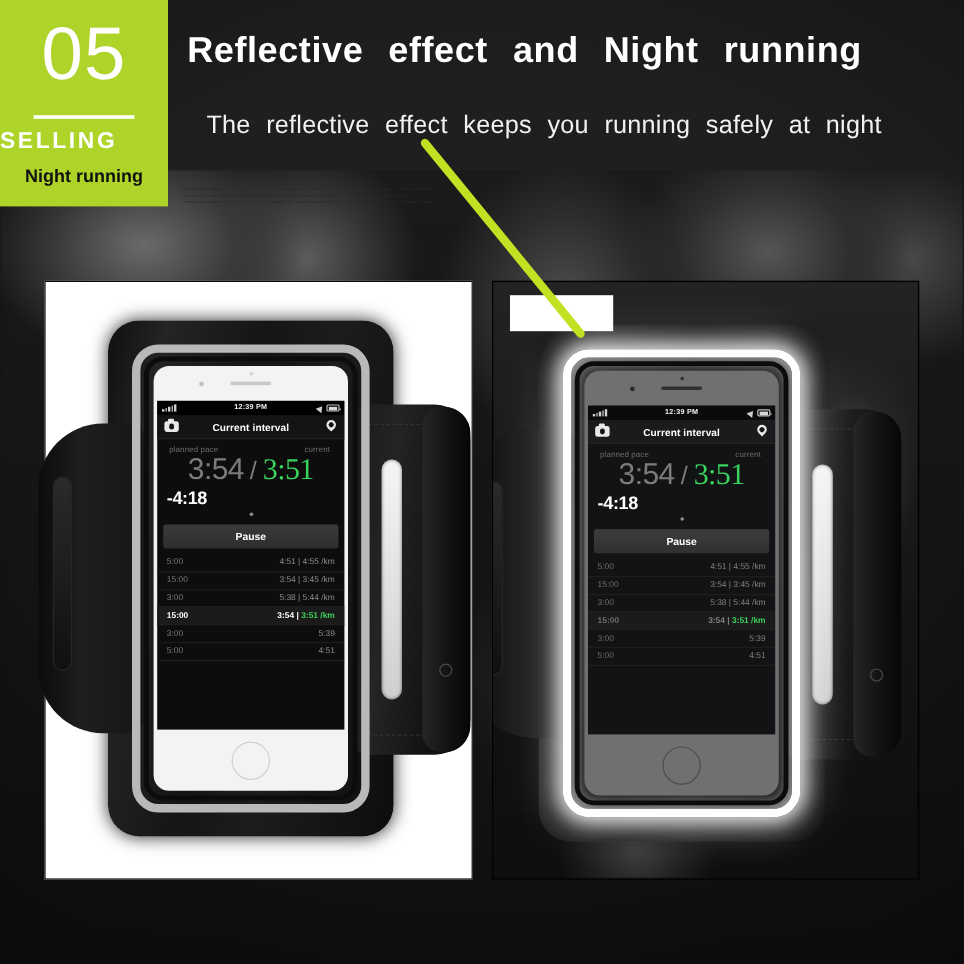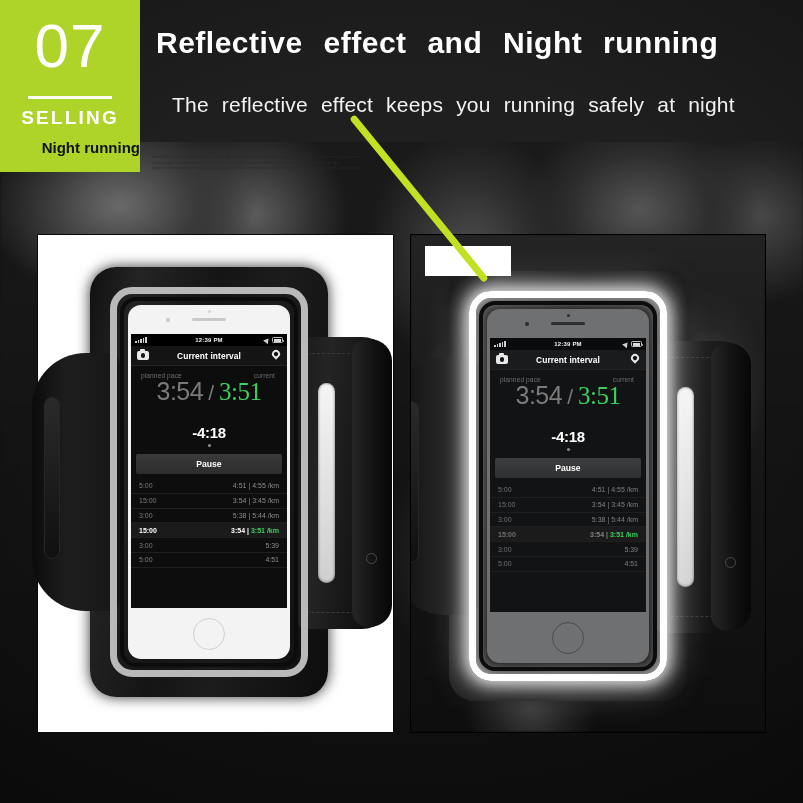--- a/index.html
+++ b/index.html
@@ -50,26 +50,26 @@
     text-align: center; color: #ffffff;
     font-size: 62px; font-weight: 300; letter-spacing: 1px;
     line-height: 76px;
   }
   .badge-rule {
     position: absolute; left: 28px; top: 96px;
     width: 84px; height: 3px; background: #ffffff;
   }
   .badge-selling {
     position: absolute; left: 0; top: 107px; width: 140px;
-    text-align: center; color: #ffffff;
+    text-align: left; color: #ffffff;
     font-size: 19px; font-weight: bold; letter-spacing: 2.2px;
   }
   .badge-sub {
     position: absolute; left: 0; top: 139px; width: 140px;
-    text-align: right; color: #111111;
+    text-align: center; color: #111111;
     font-size: 15px; font-weight: bold;
   }
 
   
   .headline {
     position: absolute; left: 156px; top: 26px;
     width: 650px; color: #ffffff;
     font-size: 30px; font-weight: bold;
     letter-spacing: 0.5px; word-spacing: 12px;
     white-space: nowrap; z-index: 20;
@@ -344,23 +344,23 @@
     color: #6d6d6d; font-size: 6.6px; letter-spacing: 0.1px;
   }
   .pace-values {
     display: flex; align-items: baseline; justify-content: center;
     gap: 5px; margin-top: -2px;
   }
   .pace-planned { color: #7b7b7b; font-size: 25px; font-weight: 300; letter-spacing: -0.5px; }
   .pace-slash { color: #7b7b7b; font-size: 21px; font-weight: 300; }
   .pace-current { color: #3ad15c; font-size: 25px; font-weight: 300; letter-spacing: -0.5px; font-family: Liberation Serif, serif; }
   .pace-delta {
-    text-align: center; color: #ffffff;
+    color: #ffffff;
     font-size: 15px; font-weight: bold; letter-spacing: -0.3px;
-    margin-top: 18px;
+    margin-top: 1px;
   }
   .pace-dot {
     width: 3px; height: 3px; border-radius: 50%;
     background: #8f8f8f; margin: 3px auto 0;
   }
 
   .pause-btn {
     margin: 5px 5px 0;
     height: 20px;
     background: linear-gradient(180deg, #3a3a3a, #2d2d2d);
@@ -398,21 +398,21 @@
   <div class="fineprint">
     <div>the reflective material on the armband is made of high quality imported reflective film which reflects light back to the source making you visible</div>
     <div>at long range in low light conditions the armband keeps your phone secure and dry while you run walk cycle or work out at night</div>
     <div>premium soft neoprene fabric is sweat proof and washable with a smooth surface that keeps your device safe and comfortable during exercise</div>
   </div>
 
   <div class="headline">Reflective effect  and  Night running</div>
   <div class="subline">The reflective effect keeps you running safely at night</div>
 
   <div class="badge">
-    <div class="badge-num">07</div>
+    <div class="badge-num">05</div>
     <div class="badge-rule"></div>
     <div class="badge-selling">SELLING</div>
     <div class="badge-sub">Night running</div>
   </div>
 
   <div class="arrow-line"></div>
 
   <div class="panel panel-left">
     <div class="armband" style="left:52px; top:32px;">
       <div class="band-body"></div>

